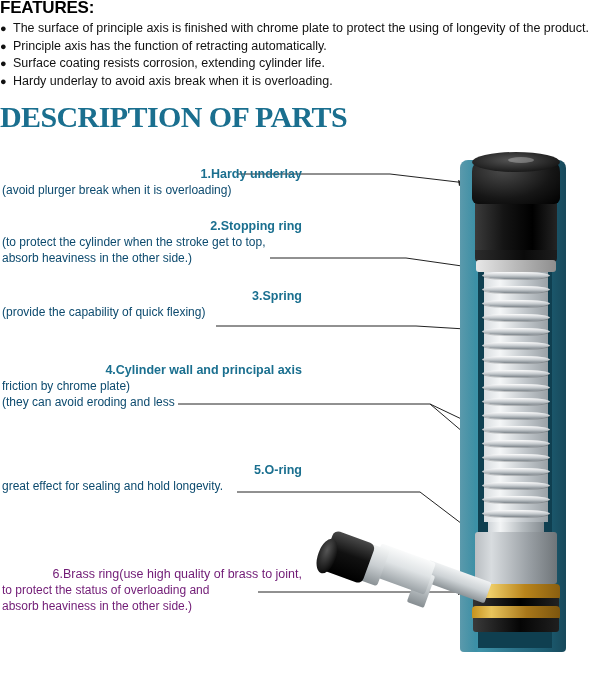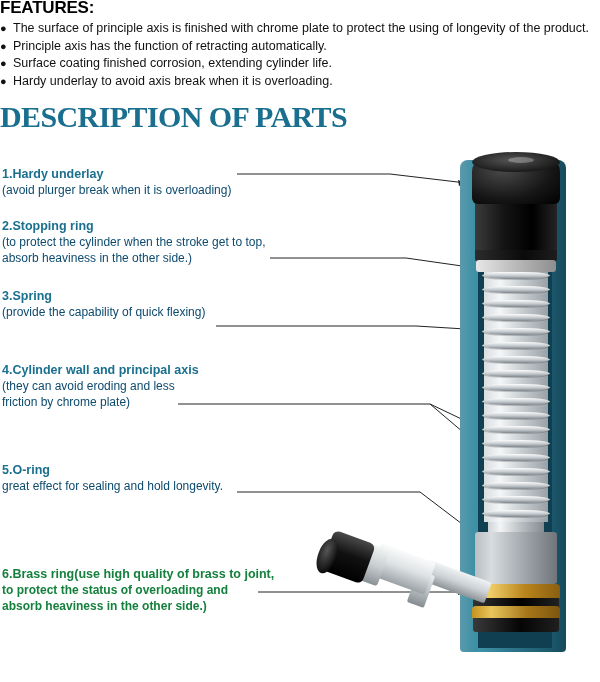--- a/index.html
+++ b/index.html
@@ -75,34 +75,35 @@
     position: absolute;
     left: 2px;
     width: 300px;
   }
   .callout .c-title {
     font-size: 12.5px;
     font-weight: bold;
     color: #1a6f8f;
     line-height: 16px;
     white-space: nowrap;
+    text-align: right;
   }
   .callout .c-body {
     font-size: 12px;
     line-height: 16px;
     color: #0c4a6e;
     white-space: nowrap;
   }
   .callout.c1 { top: 166px; }
   .callout.c2 { top: 218px; }
   .callout.c3 { top: 288px; }
   .callout.c4 { top: 362px; }
   .callout.c5 { top: 462px; }
   .callout.c6 { top: 566px; }
-  .callout.c6 .c-title, .callout.c6 .c-body { color: #15803d; font-weight: bold; }
+  .callout.c6 .c-title, .callout.c6 .c-body { color: #701a75; font-weight: normal; }
 
   
   .leaders {
     position: absolute;
     left: 0;
     top: 0;
     width: 600px;
     height: 682px;
     pointer-events: none;
   }
@@ -346,21 +347,21 @@
       <li>
         <span class="bullet">●</span>
         <span>The surface of principle axis is finished with chrome plate to protect the using of longevity of the product.</span>
       </li>
       <li>
         <span class="bullet">●</span>
         <span>Principle axis has the function of retracting automatically.</span>
       </li>
       <li>
         <span class="bullet">●</span>
-        <span>Surface coating finished corrosion, extending cylinder life.</span>
+        <span>Surface coating resists corrosion, extending cylinder life.</span>
       </li>
       <li>
         <span class="bullet">●</span>
         <span>Hardy underlay to avoid axis break when it is overloading.</span>
       </li>
     </ul>
   </div>
 
   <div class="desc-heading">DESCRIPTION OF PARTS</div>
 
@@ -399,22 +400,22 @@
     <div class="c-body">absorb heaviness in the other side.)</div>
   </div>
 
   <div class="callout c3">
     <div class="c-title">3.Spring</div>
     <div class="c-body">(provide the capability of quick flexing)</div>
   </div>
 
   <div class="callout c4">
     <div class="c-title">4.Cylinder wall and principal axis</div>
+    <div class="c-body">friction by chrome plate)</div>
     <div class="c-body">(they can avoid eroding and less</div>
-    <div class="c-body">friction by chrome plate)</div>
   </div>
 
   <div class="callout c5">
     <div class="c-title">5.O-ring</div>
     <div class="c-body">great effect for sealing and hold longevity.</div>
   </div>
 
   <div class="callout c6">
     <div class="c-title">6.Brass ring(use high quality of brass to joint,</div>
     <div class="c-body">to protect the status of overloading and</div>

